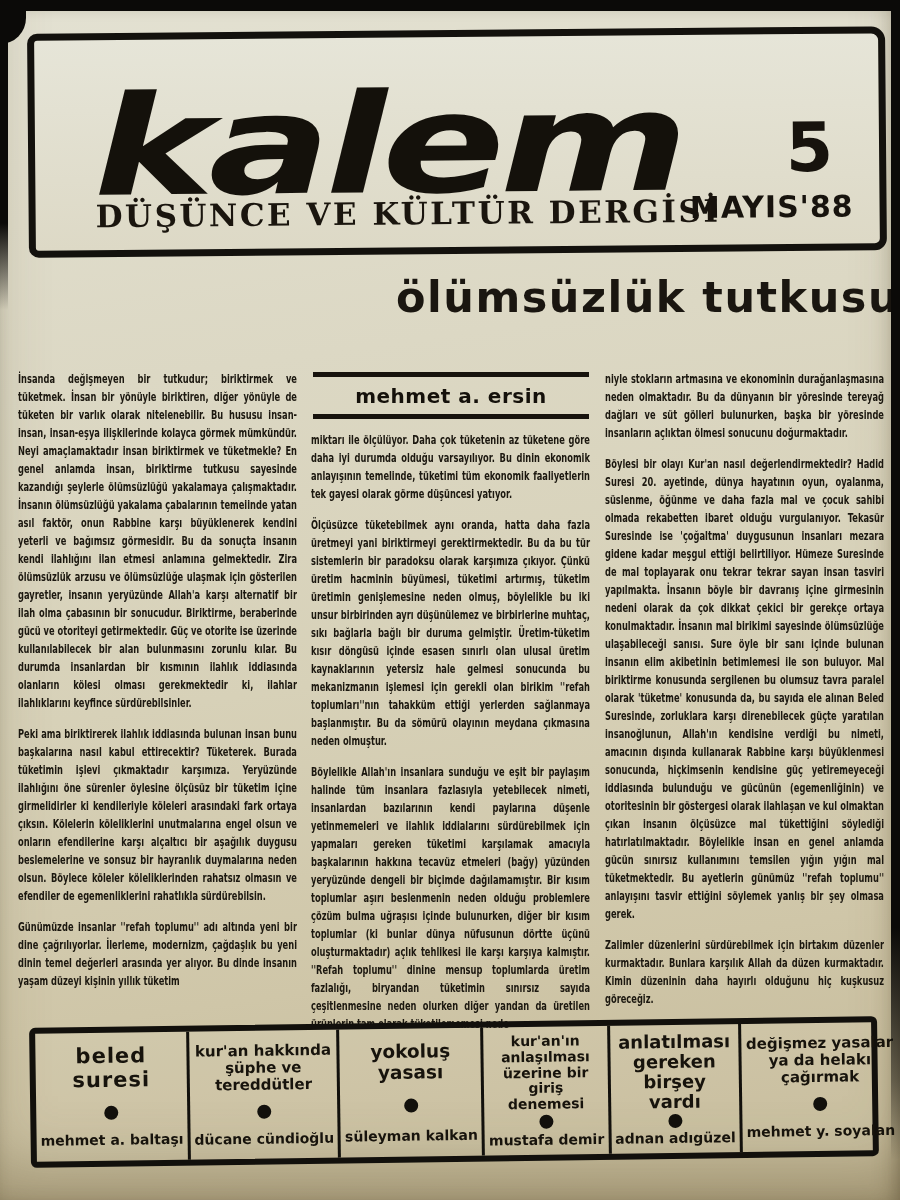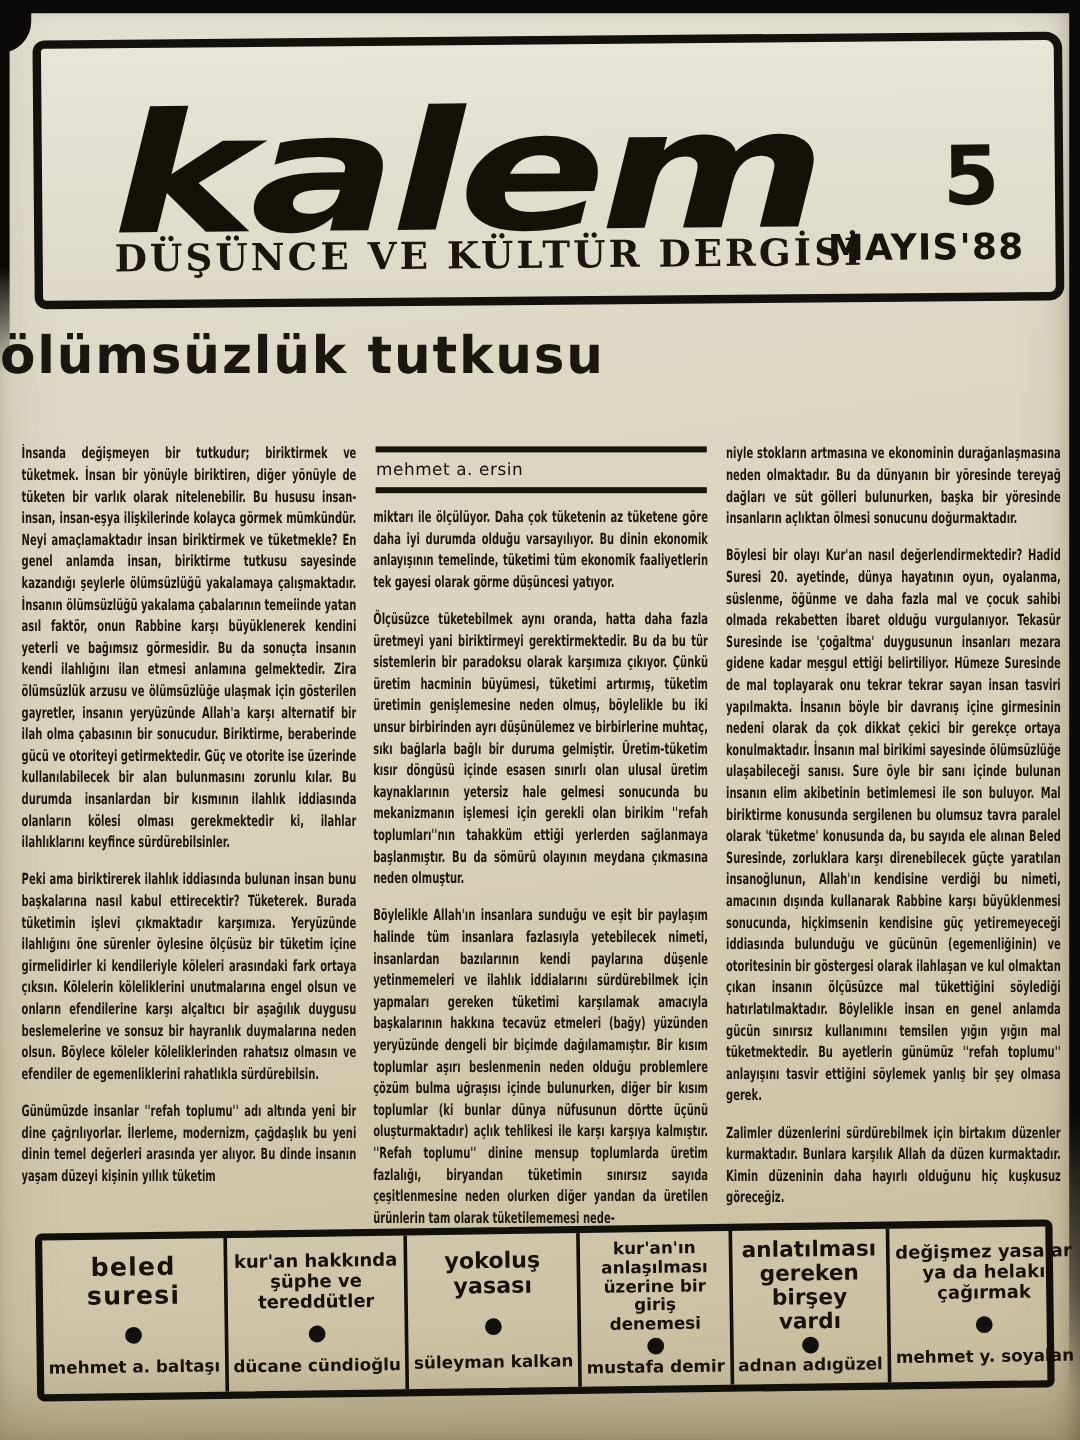--- a/index.html
+++ b/index.html
@@ -15,28 +15,28 @@
   
   .masthead{position:absolute;left:28px;top:30px;width:844px;height:210px;border:7px solid #13110d;border-radius:10px 14px 12px 10px;
     background:linear-gradient(180deg,#e6e5d8,#ddd9c6);transform:rotate(-0.5deg);}
   .logo{position:absolute;left:58px;top:38px;font-size:128px;line-height:1;font-weight:bold;font-style:italic;letter-spacing:-4px;
     transform:scaleX(1.42) scaleY(1.08);transform-origin:0 0;color:#14110b;}
   .tagline{position:absolute;left:60px;bottom:16px;font-family:"DejaVu Serif","Liberation Serif",serif;font-weight:bold;
     font-size:31px;letter-spacing:2.5px;color:#1a150e;}
   .issue-number{position:absolute;right:46px;top:80px;font-size:68px;font-weight:bold;line-height:1;}
   .issue-date{position:absolute;right:26px;bottom:20px;font-size:30px;font-weight:bold;letter-spacing:1px;}
   
-  .article-title{position:absolute;top:272px;left:0;width:100%;text-align:left;font-size:43px;font-weight:bold;letter-spacing:1.5px;color:#1a1610;}
+  .article-title{position:absolute;top:272px;left:0;width:100%;text-align:right;font-size:43px;font-weight:bold;letter-spacing:1.5px;color:#1a1610;}
   
   .columns{position:absolute;left:18px;right:16px;top:330px;height:680px;display:grid;grid-template-columns:1fr 1fr 1fr;column-gap:14px;margin-top:40px;}
   .col{overflow:hidden;position:relative;}
   .col-inner{width:430px;transform:scaleX(0.6488);transform-origin:0 0;}
   .col-inner p{margin:0 0 13px 0;text-align:justify;font-size:12.8px;line-height:18px;font-weight:bold;color:#1b170f;}
   .byline{border-top:5px solid #17130d;border-bottom:5px solid #17130d;margin:2px 2px 12px 2px;padding:7px 0 6px;
-    font-weight:normal;font-size:14px;letter-spacing:.5px;color:#15110b;}
+    text-align:center;font-weight:bold;font-size:20px;letter-spacing:.5px;color:#15110b;}
   
   .toc{position:absolute;left:30px;right:22px;top:1022px;height:128px;border:6px solid #12100c;border-radius:6px;
     display:flex;align-items:stretch;transform:rotate(-0.8deg);background:rgba(255,255,240,.06);}
   .toc-cell{flex:1 1 0;display:flex;flex-direction:column;align-items:center;justify-content:space-around;
     padding:6px 4px;border-left:3px solid #12100c;text-align:center;}
   .toc-cell:first-of-type{border-left:none;}
   .toc-title{font-weight:bold;line-height:1.12;color:#17130c;}
   .toc-dot{width:14px;height:14px;border-radius:50%;background:#12100c;}
   .toc-author{font-weight:bold;font-size:14px;color:#17130c;white-space:nowrap;}
   .toc-cell:nth-of-type(1){flex-grow:1.1;} .toc-cell:nth-of-type(1) .toc-title{font-size:21px;letter-spacing:1px;}

